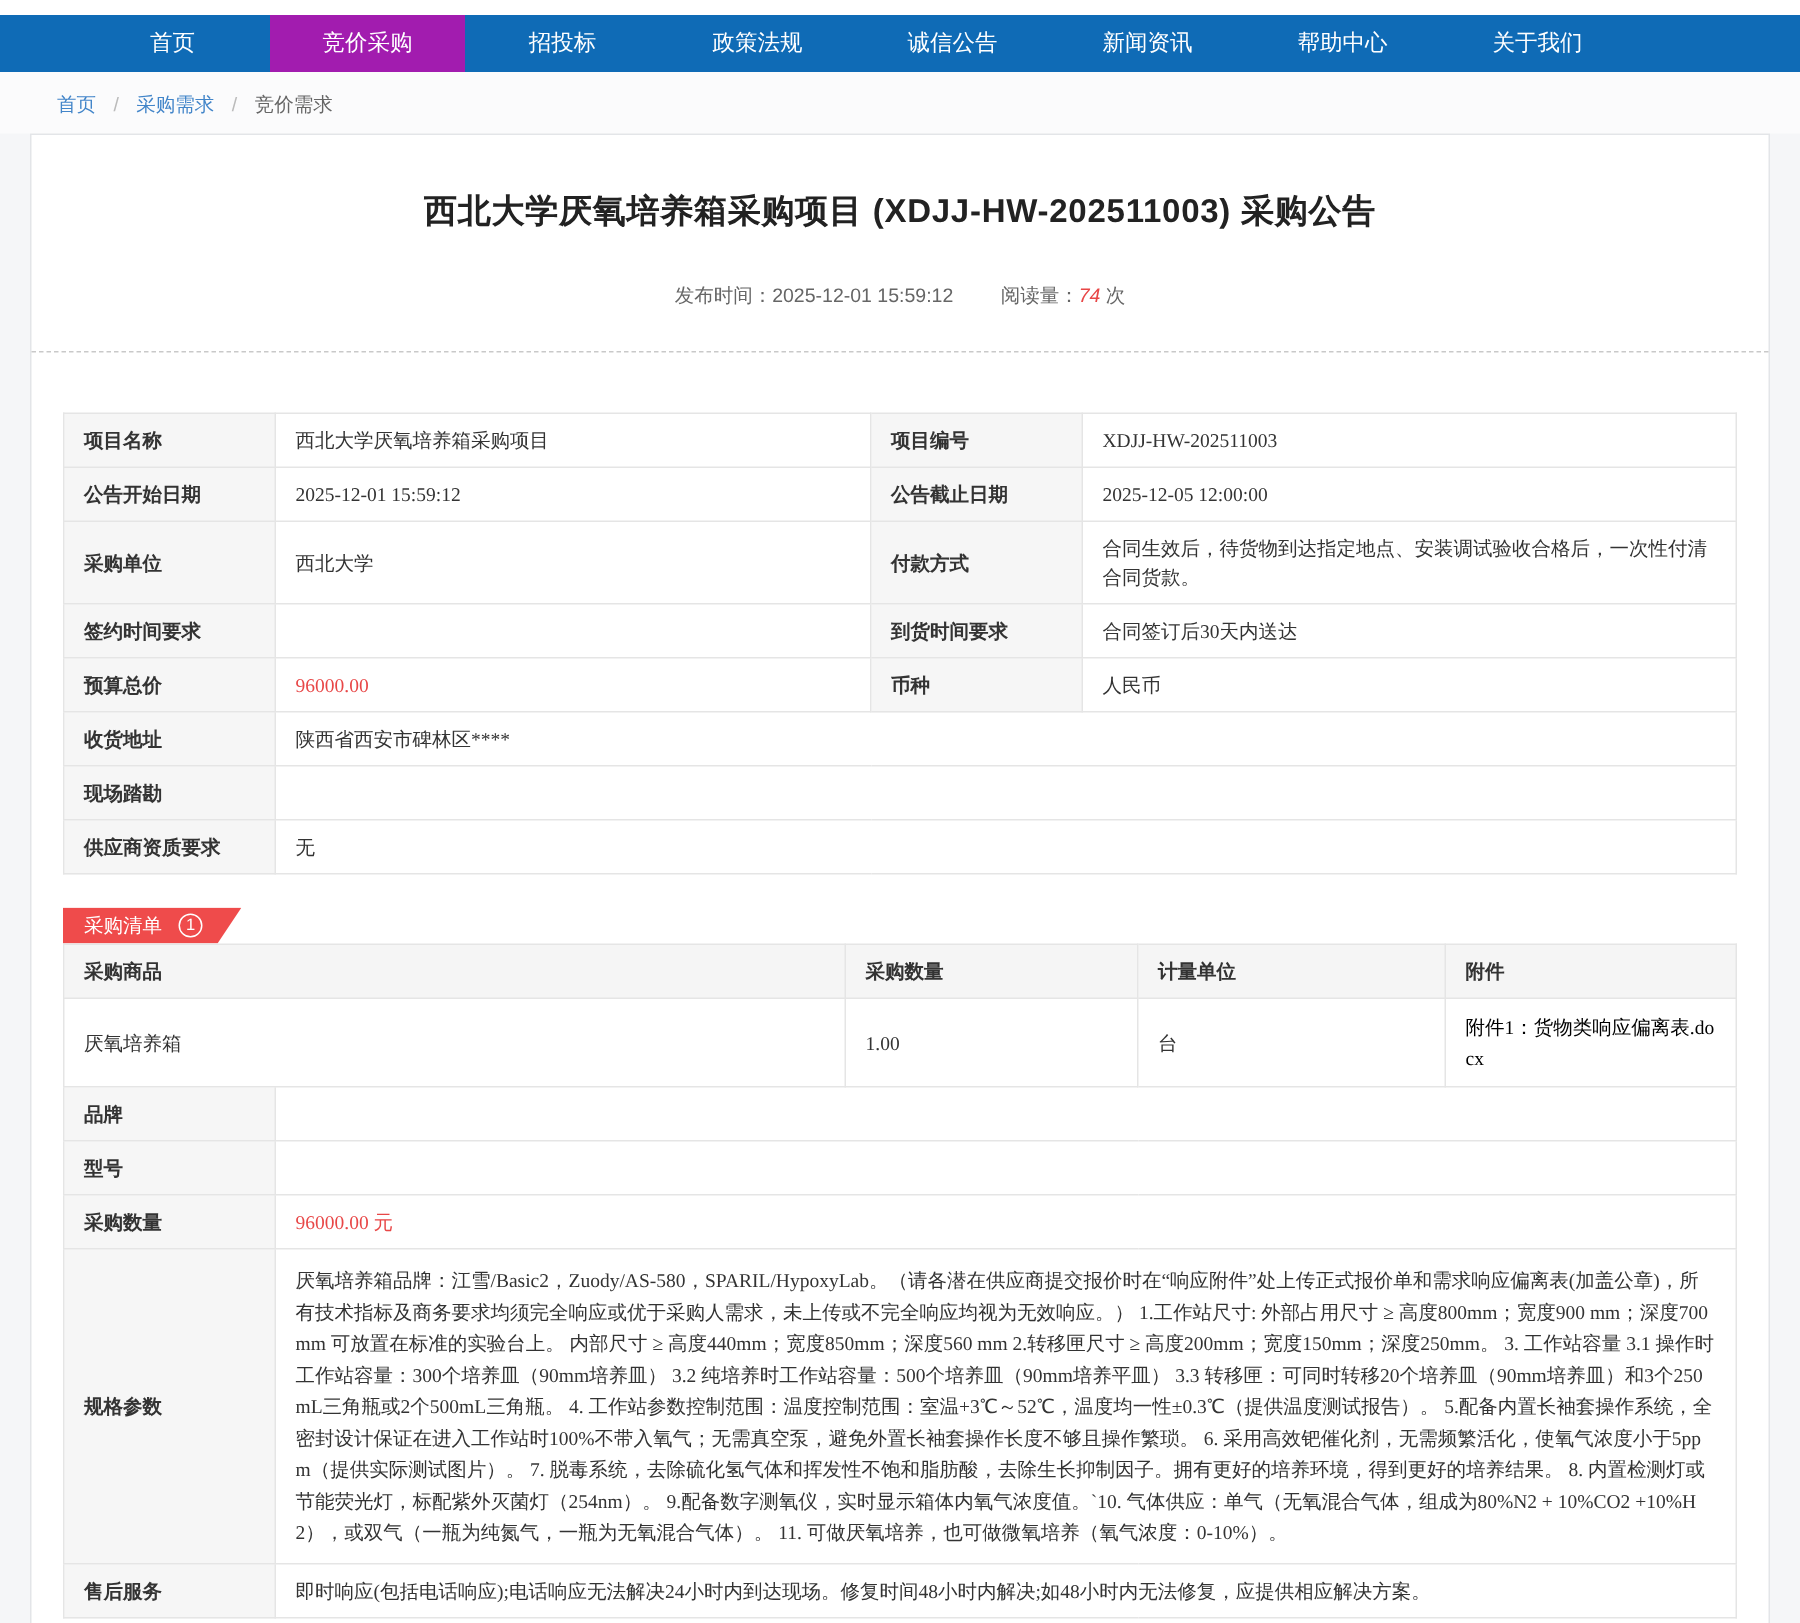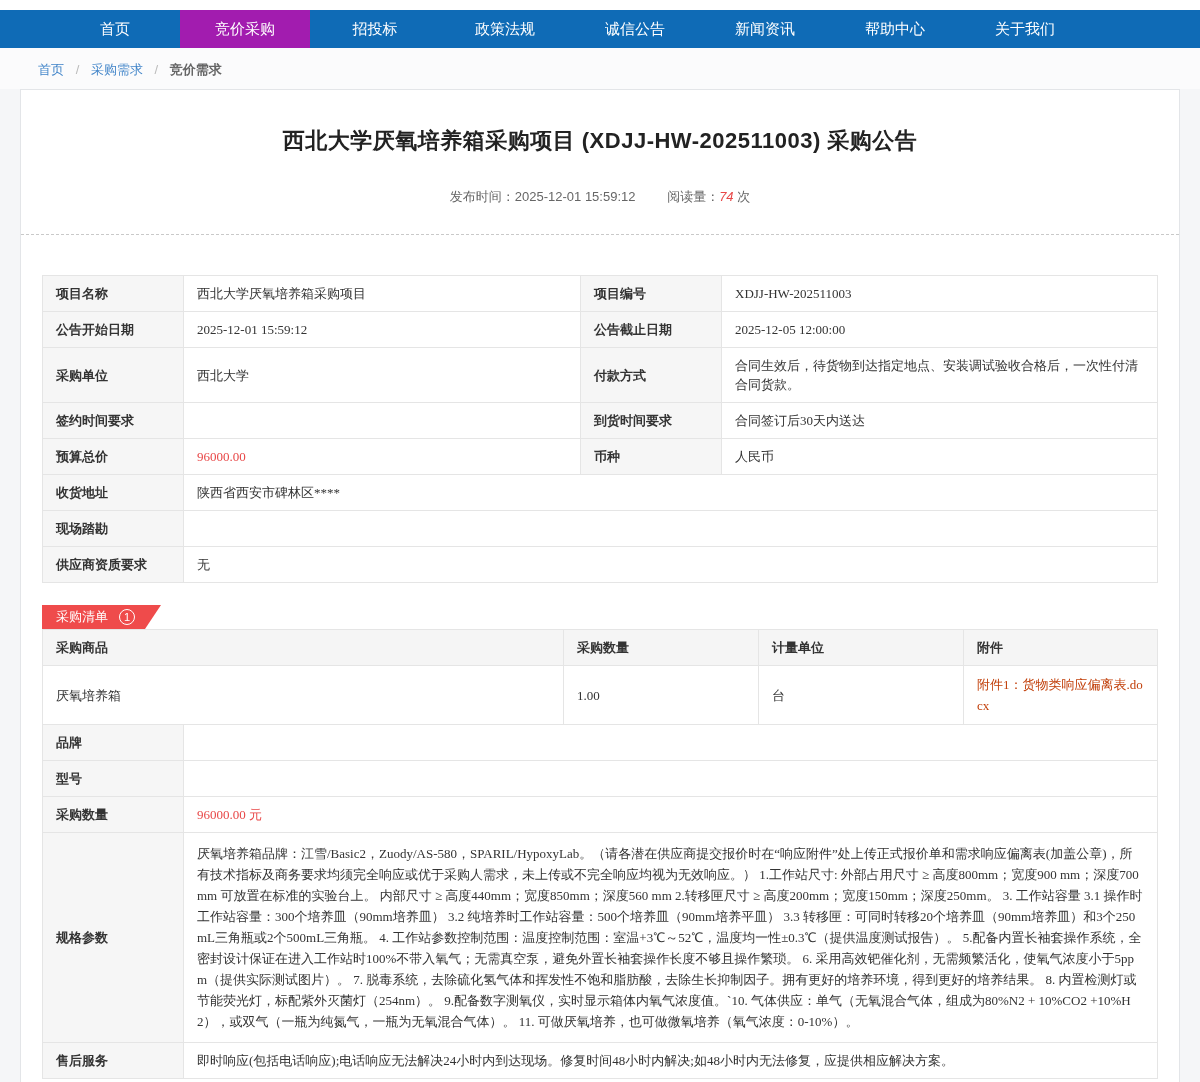--- a/index.html
+++ b/index.html
@@ -16,21 +16,21 @@
   .nav { height:38px; background:#0f6bb6; display:flex; padding-left:50px; }
   .nav-item {
     width:130px; text-align:center; line-height:38px;
     color:#fff; font-size:15px; cursor:pointer; white-space:nowrap;
   }
   .nav-item.active { background:#a21caf; }
   
   .breadcrumb { padding:13px 0 10px 38px; font-size:13px; color:#999; background:#fbfbfc; }
   .breadcrumb .crumb-link { color:#4285c9; text-decoration:none; cursor:pointer; }
   .breadcrumb .crumb-sep { margin:0 8px; color:#bbb; }
-  .breadcrumb .crumb-current { color:#666;font-weight:bold; }
+  .breadcrumb .crumb-current { color:#666; }
   
   .card {
     margin:0 20px; background:#fff; border:1px solid #e3e5e8;
     padding-bottom:12px;
   }
   .card-header { padding-top:36px; }
   .page-title {
     text-align:center; font-size:22px; font-weight:bold; color:#222;
     letter-spacing:0.5px;
   }
@@ -39,21 +39,21 @@
   .meta-red { color:#e84747;font-style:italic; }
   .dashed-divider { margin-top:28px; border-top:1px dashed #c9c9c9; height:0; }
   .card-body { padding:40px 21px 8px 21px; }
   
   table { width:100%; border-collapse:collapse; table-layout:fixed; font-size:13px;font-family:Liberation Serif, serif; }
   td, th { border:1px solid #e5e5e5; padding:8px 13px; vertical-align:middle; line-height:19px; word-break:break-all; }
   .lbl { background:#f6f6f6; font-weight:bold; color:#333; }
   th { background:#f5f5f5; font-weight:bold; text-align:left; color:#333; }
   .red { color:#e84747; }
   .spec-cell { line-height:21px; padding:10px 13px; text-align:left; }
-  .attach-link { color:#c2410c; cursor:pointer; text-decoration:none; display:inline-block; line-height:21px; }
+  .attach-link { color:#000000; cursor:pointer; text-decoration:none; display:inline-block; line-height:21px; }
   
   .badge-row { margin-top:22px; }
   .list-badge {
     display:inline-flex; align-items:center; gap:11px;
     background:#ef4b4b; color:#fff; height:24px;
     padding:0 26px 0 14px; font-size:13px;
     clip-path:polygon(0 0,100% 0,calc(100% - 16px) 100%,0 100%);
   }
   .badge-count {
     width:16px; height:16px; border:1px solid #fff; border-radius:50%;

